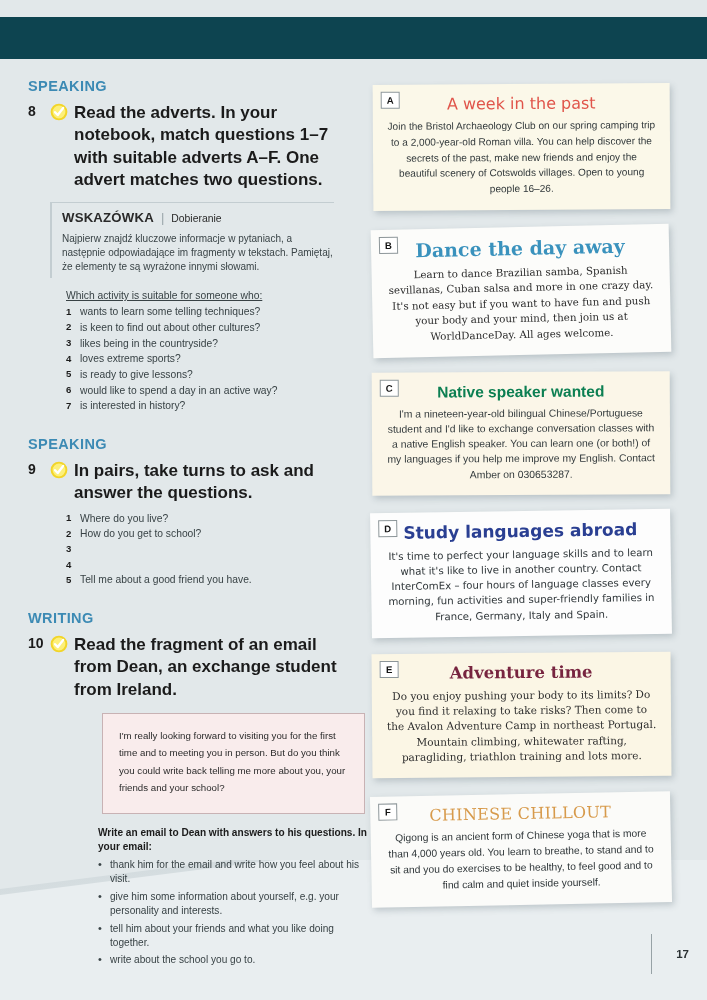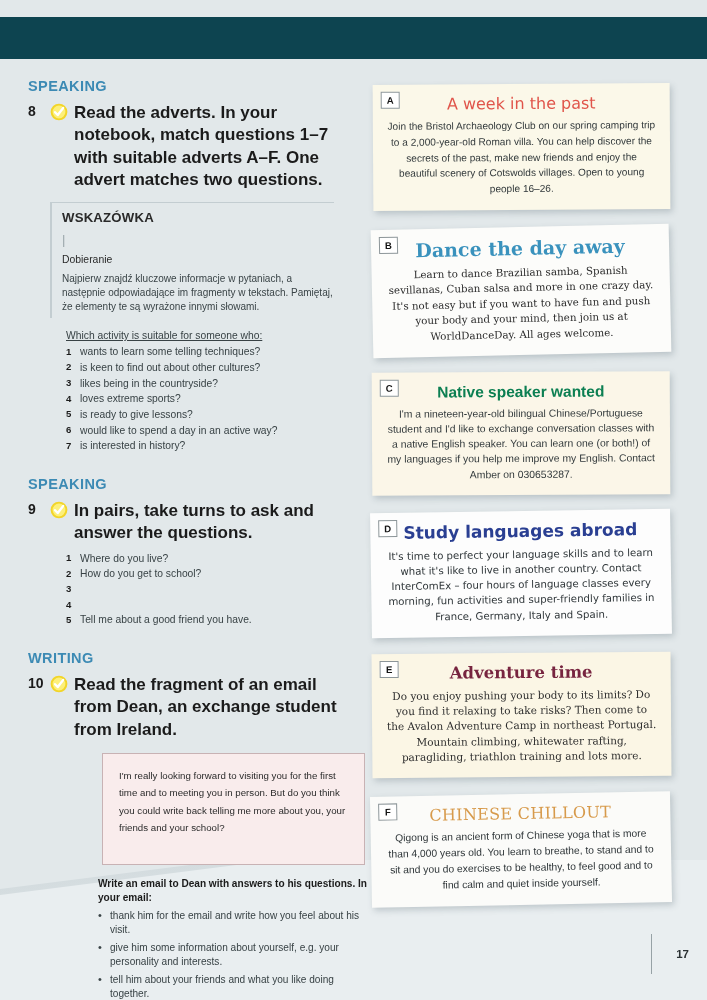--- a/index.html
+++ b/index.html
@@ -106,21 +106,20 @@
     border-left: 2px solid #c3cdd1;
     padding: 7px 0 4px 10px;
     width: 284px;
     box-sizing: border-box;
   }
   .tip-title-row {
     display: flex;
     align-items: baseline;
     gap: 7px;
     margin-bottom: 7px;
-    flex-direction: column;
   }
   .tip-title {
     font-size: 13.2px;
     font-weight: bold;
     color: #2a2a2a;
     letter-spacing: 0.2px;
   }
   .tip-div {
     color: #9aa6aa;
     font-size: 13px;
@@ -162,21 +161,21 @@
     padding-top: 0.5px;
   }
 
   
   .email-box {
     margin: 12px 0 0 74px;
     width: 263px;
     box-sizing: border-box;
     background: #f9ecec;
     border: 1px solid #c8b2b4;
-    padding: 13px 16px 28px 16px;
+    padding: 13px 16px 17px 16px;
   }
   .email-box p {
     margin: 0;
     font-size: 9.7px;
     color: #2b2b2b;
     line-height: 1.78;
   }
 
   .wr-instr {
     margin: 12px 0 5px 70px;

